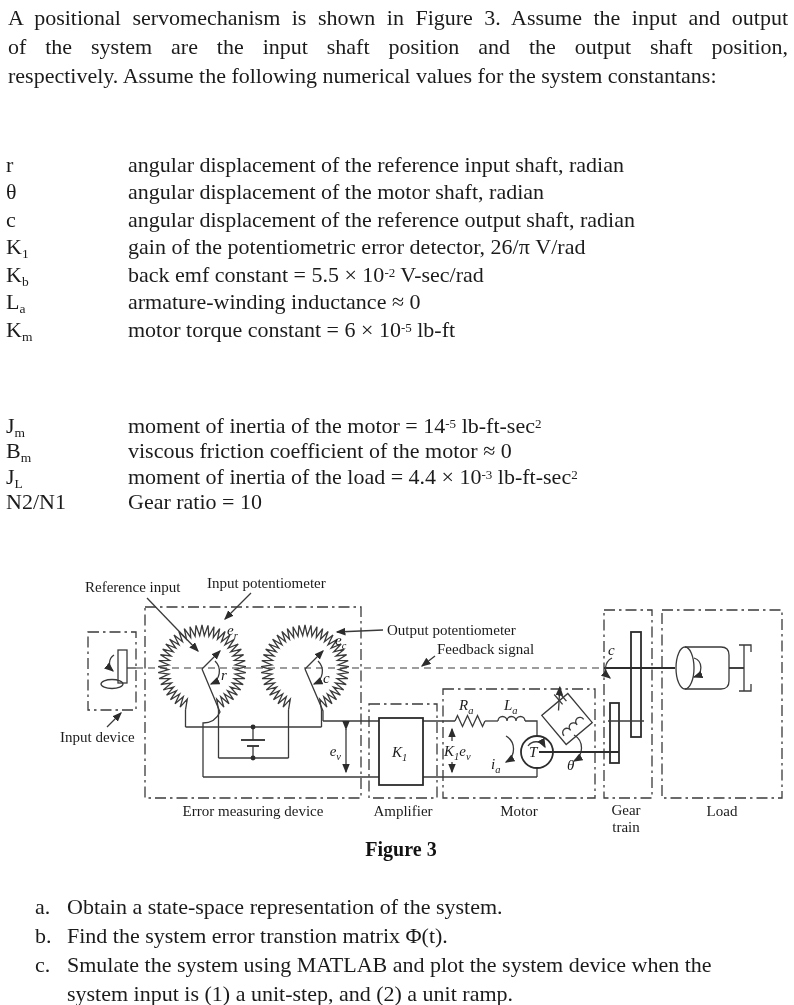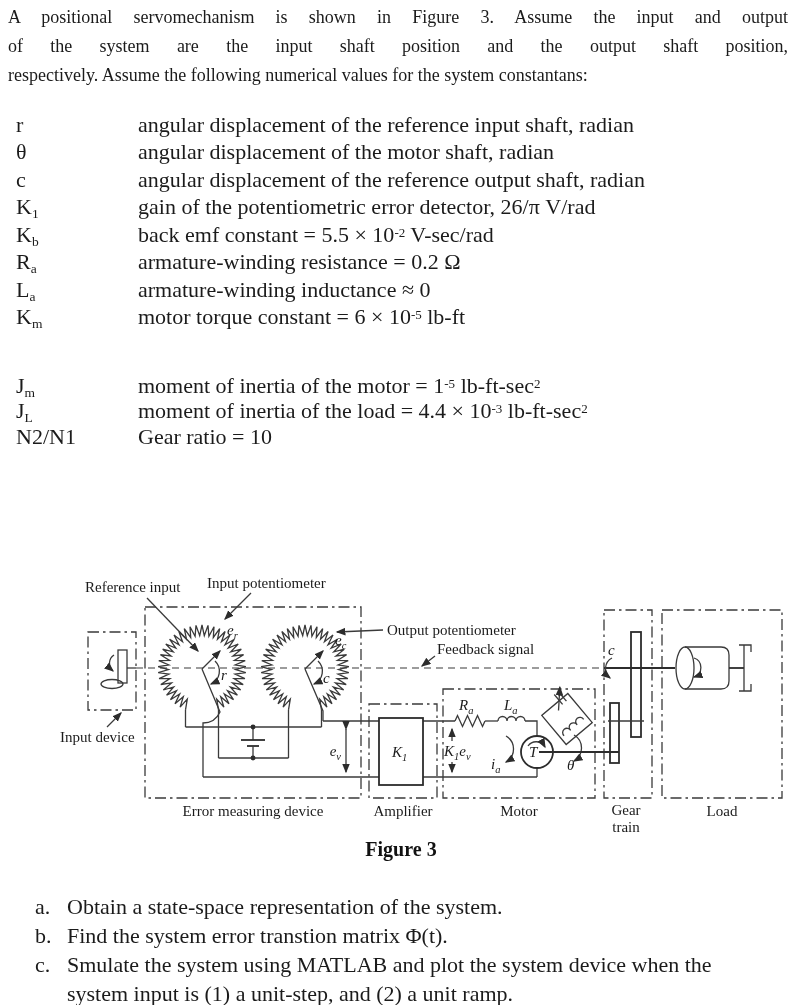--- a/index.html
+++ b/index.html
@@ -1,21 +1,21 @@
 <!DOCTYPE html>
 <html><head>
 <meta charset="utf-8">
 <style>
   html,body{margin:0;padding:0;}
   body{width:794px;height:1005px;background:#ffffff;position:relative;overflow:hidden;
        font-family:"Liberation Serif",serif;color:#1b1b1b;}
-  .para{position:absolute;left:8px;top:3px;width:780px;font-size:18px;line-height:29px;}
+  .para{position:absolute;left:8px;top:3px;width:780px;font-size:22px;line-height:29px;}
   .jline{text-align:justify;text-align-last:justify;}
   .jline.last{text-align-last:left;font-family:Liberation Serif, serif;}
-  .constants{position:absolute;left:16px;font-size:22px;}
+  .constants{position:absolute;left:6px;font-size:22px;margin-top:40px;}
   .g1{top:111px;}
   .g2{top:373px;}
   .g1 .crow{height:27.45px;line-height:27.45px;white-space:nowrap;}
   .g2 .crow{height:25.3px;line-height:25.3px;white-space:nowrap;}
   .sym{display:inline-block;width:122px;}
   sub{font-size:13.5px;vertical-align:-4px;line-height:0;}
   sup{font-size:13px;vertical-align:5px;line-height:0;}
   .questions{position:absolute;left:67px;top:892px;width:715px;font-size:22px;line-height:29px;}
   .qitem{position:relative;}
   .qlabel{position:absolute;left:-32px;top:0;}
@@ -41,26 +41,26 @@
   <div class="jline">of the system are the input shaft position and the output shaft position,</div>
   <div class="jline last">respectively. Assume the following numerical values for the system constantans:</div>
 </div>
 
 <div class="constants g1">
     <div class="crow"><span class="sym"><span>r</span></span><span><span>angular displacement of the reference input shaft, radian</span></span></div>
     <div class="crow"><span class="sym"><span>θ</span></span><span><span>angular displacement of the motor shaft, radian</span></span></div>
     <div class="crow"><span class="sym"><span>c</span></span><span><span>angular displacement of the reference output shaft, radian</span></span></div>
     <div class="crow"><span class="sym"><span>K</span><sub>1</sub></span><span><span>gain of the potentiometric error detector, 26/π  V/rad</span></span></div>
     <div class="crow"><span class="sym"><span>K</span><sub>b</sub></span><span><span>back emf constant = 5.5 × 10</span><sup>-2</sup><span> V-sec/rad</span></span></div>
-    <div class="crow"><span class="sym"><span>R</span><sub>a</sub></span><span><span>armature-winding resistance = 0.2 Ω</span></span></div>
     <div class="crow"><span class="sym"><span>L</span><sub>a</sub></span><span><span>armature-winding inductance  ≈ 0</span></span></div>
     <div class="crow"><span class="sym"><span>K</span><sub>m</sub></span><span><span>motor torque constant = 6 × 10</span><sup>-5</sup><span> lb-ft</span></span></div>
   </div>
 <div class="constants g2">
-    <div class="crow"><span class="sym"><span>J</span><sub>m</sub></span><span><span>moment of inertia of the motor = 1</span><sup>-5</sup><span> lb-ft-sec</span><sup>2</sup></span></div>
+    <div class="crow"><span class="sym"><span>J</span><sub>m</sub></span><span><span>moment of inertia of the motor = 14</span><sup>-5</sup><span> lb-ft-sec</span><sup>2</sup></span></div>
+    <div class="crow"><span class="sym"><span>B</span><sub>m</sub></span><span><span>viscous friction coefficient of the motor ≈ 0</span></span></div>
     <div class="crow"><span class="sym"><span>J</span><sub>L</sub></span><span><span>moment of inertia of the load = 4.4 × 10</span><sup>-3</sup><span> lb-ft-sec</span><sup>2</sup></span></div>
     <div class="crow"><span class="sym"><span>N2/N1</span></span><span><span>Gear ratio = 10</span></span></div>
   </div>
 
 <svg class="fig" width="735" height="312" viewBox="0 0 735 312">
   <defs>
     <marker id="ah" markerWidth="9" markerHeight="8" refX="6.5" refY="3" orient="auto">
       <path d="M0,0 L7.5,3 L0,6 z" fill="#2c2c2c"></path>
     </marker>
   </defs>

